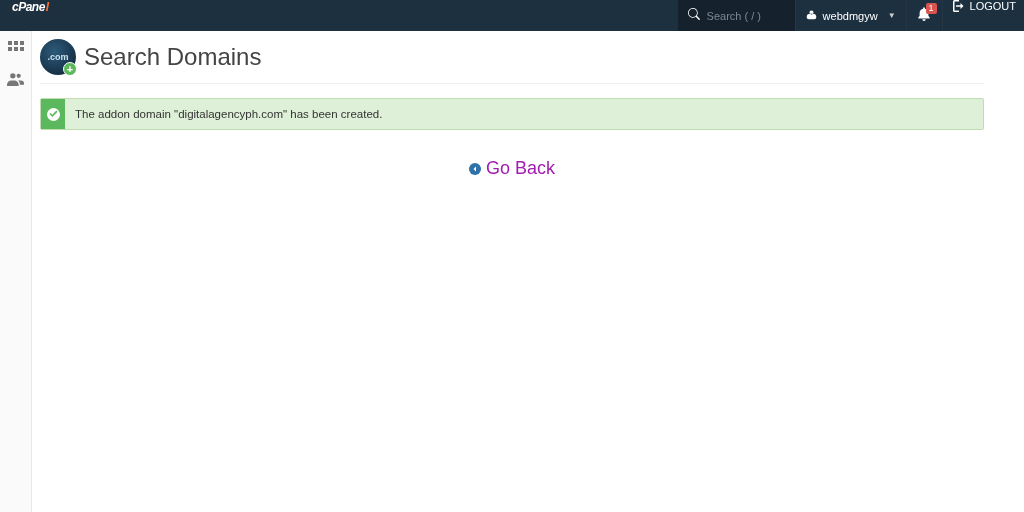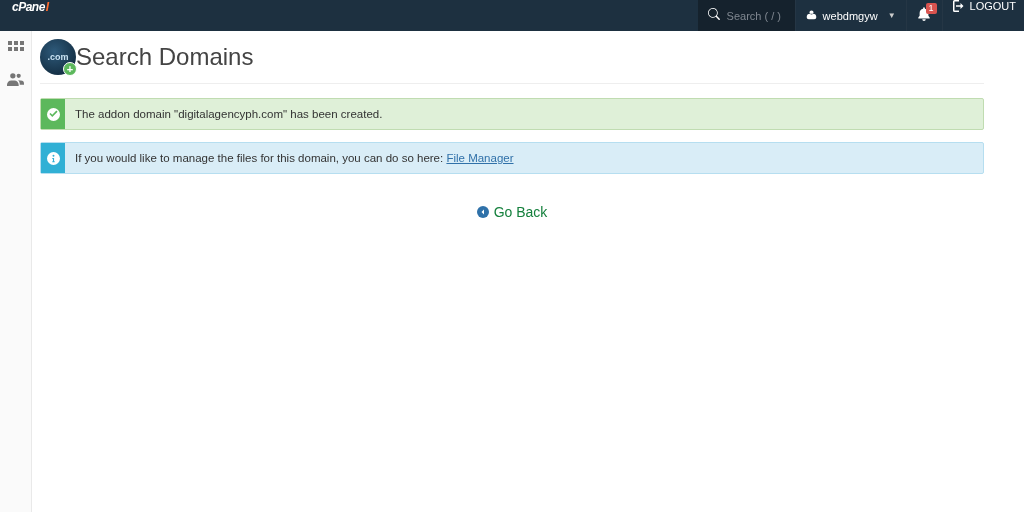--- a/index.html
+++ b/index.html
@@ -25,21 +25,21 @@
       color: #fff;
     }
     .logo span.accent { color: #ff6c2f; margin-left: 1px; }
     .header-spacer { flex: 1; }
     .search-wrap {
       background: #15222d;
       height: 31px;
       display: flex;
       align-items: center;
       padding: 0 10px;
-      width: 97px;
+      width: 117px;
     }
     .search-wrap .icon { color: #fff; font-size: 12px; margin-right: 7px; }
     .search-wrap input {
       background: transparent;
       border: none;
       color: #fff;
       font-size: 11px;
       width: 100%;
       outline: none;
     }
@@ -99,20 +99,21 @@
       padding-top: 10px;
       gap: 10px;
     }
     .rail-icon { color: #767676; font-size: 16px; cursor: pointer; }
 
     
     .content { flex: 1; padding: 4px 40px 0 8px; }
     .page-title-wrap {
       display: flex;
       align-items: center;
+      gap: 8px;
       padding: 4px 0 8px 0;
       border-bottom: 1px solid #eee;
     }
     .page-icon {
       width: 36px; height: 36px; border-radius: 50%;
       background: radial-gradient(circle at 40% 35%, #2e5a7a 0%, #163248 70%);
       display: flex; align-items: center; justify-content: center;
       color: #c9e3f3; font-size: 9px; font-weight: 700;
       position: relative;
     }
@@ -161,22 +162,22 @@
 
     .alert-info { background: #d9edf7; border-color: #b6def0; }
     .alert-info .alert-icon-box { background: #31b0d5; }
 
     .alert-warning { background: #fcf8e3; border-color: #f3d9a3; }
     .alert-warning .alert-icon-box { background: #f0ad4e; }
 
     
     .go-back-wrap { text-align: center; margin-top: 28px; }
     .go-back {
-      color: #15803d;
-      font-size: 14px;
+      color: #a21caf;
+      font-size: 18px;
       cursor: pointer;
       display: inline-flex;
       align-items: center;
       gap: 5px;
       text-align: center;
     }
     .go-back .circ {
       width: 12px; height: 12px; border-radius: 50%;
       background: #2f71a9; color: #fff;
       display: inline-flex; align-items: center; justify-content: center;
@@ -261,30 +262,20 @@
 
       <div class="alert alert-success">
         <div class="alert-icon-box">
           <svg width="13" height="13" viewBox="0 0 16 16" fill="currentColor">
               <path d="M8 0a8 8 0 1 0 0 16A8 8 0 0 0 8 0zM6.5 11L3 7.5l1.4-1.4L6.5 8.2l5-5L13 4.6 6.5 11z"></path>
             </svg>
         </div>
         <div class="alert-body">The addon domain "digitalagencyph.com" has been created.</div>
       </div>
 
-      <div class="alert alert-info">
-        <div class="alert-icon-box">
-          <svg width="13" height="13" viewBox="0 0 16 16" fill="currentColor">
-              <path d="M8 0a8 8 0 1 0 0 16A8 8 0 0 0 8 0zm0 3.5a1.2 1.2 0 1 1 0 2.4 1.2 1.2 0 0 1 0-2.4zM9.5 12.5h-3v-1h.8V8.5H6.5v-1h2.2v4h.8v1z"></path>
-            </svg>
-        </div>
-        <div class="alert-body">
-          <span>If you would like to manage the files for this domain, you can do so here: </span><a href="#">File Manager</a>
-        </div>
-      </div>
 
 
     </div>
 
     <div class="go-back-wrap">
       <span class="go-back">
         <span class="circ">
           <svg width="8" height="8" viewBox="0 0 16 16" fill="currentColor">
               <path d="M10 3L5 8l5 5V3z"></path>
             </svg>

